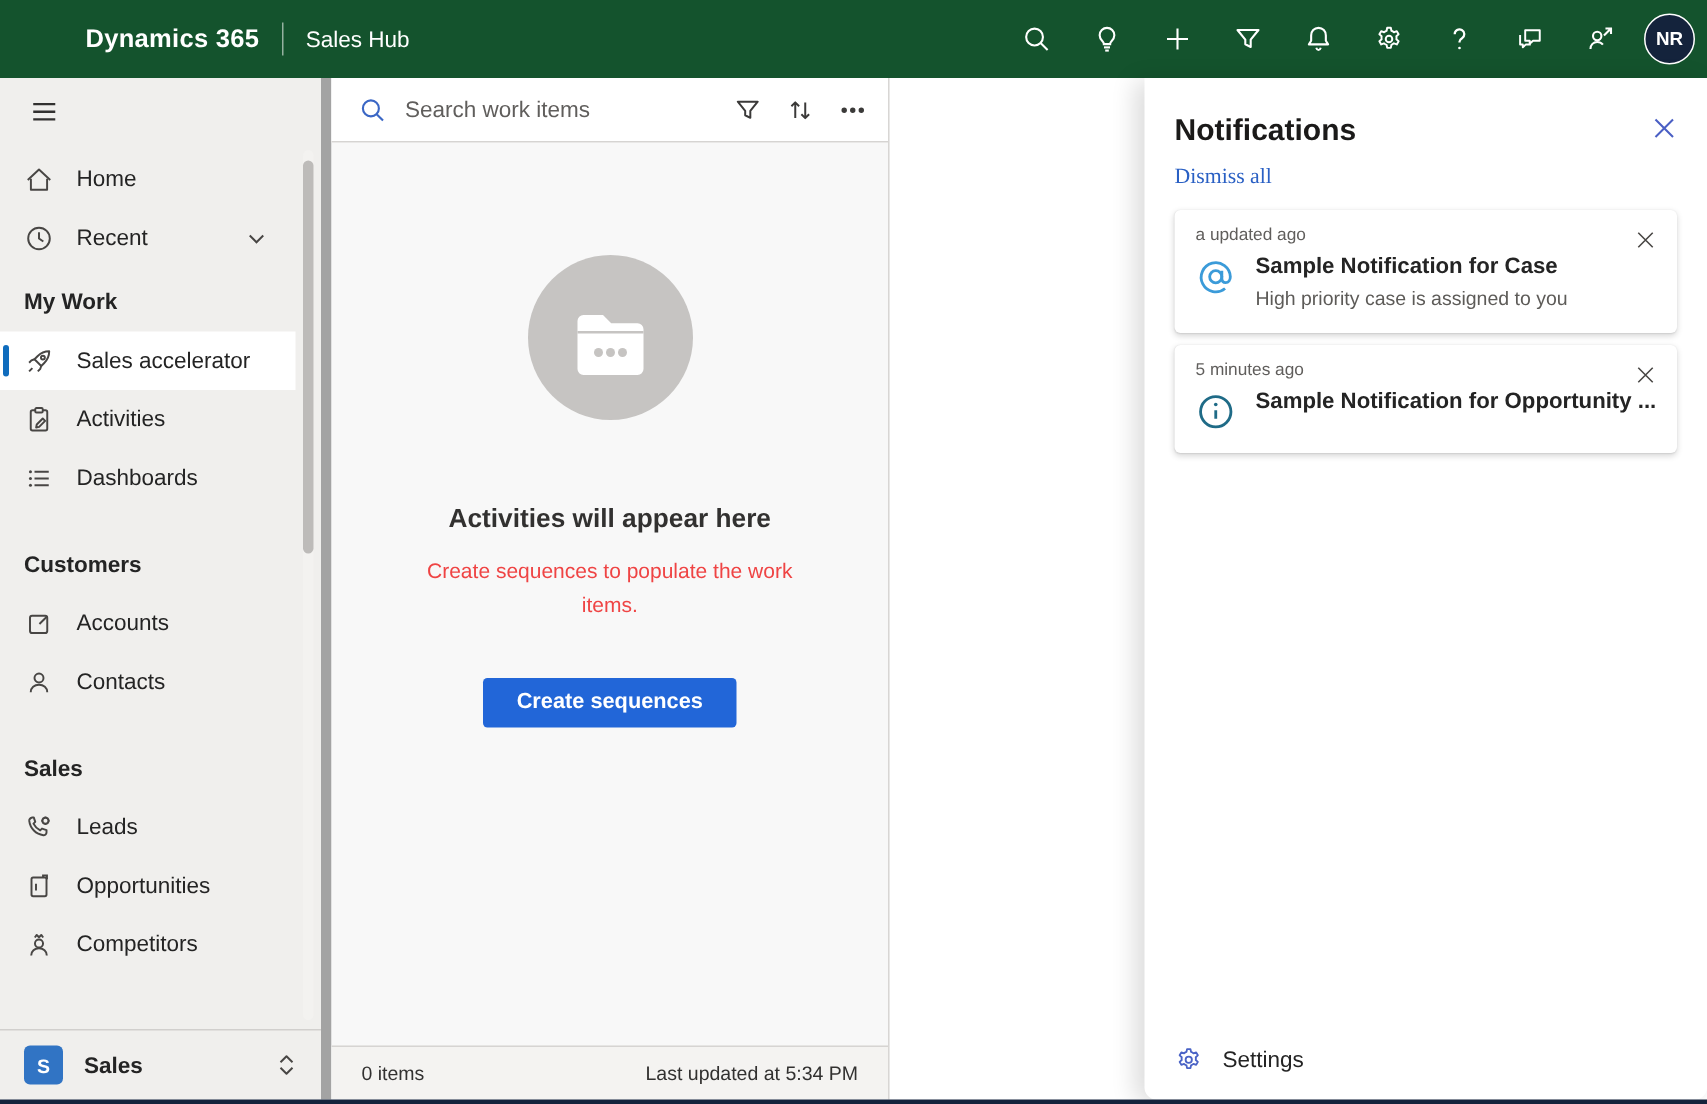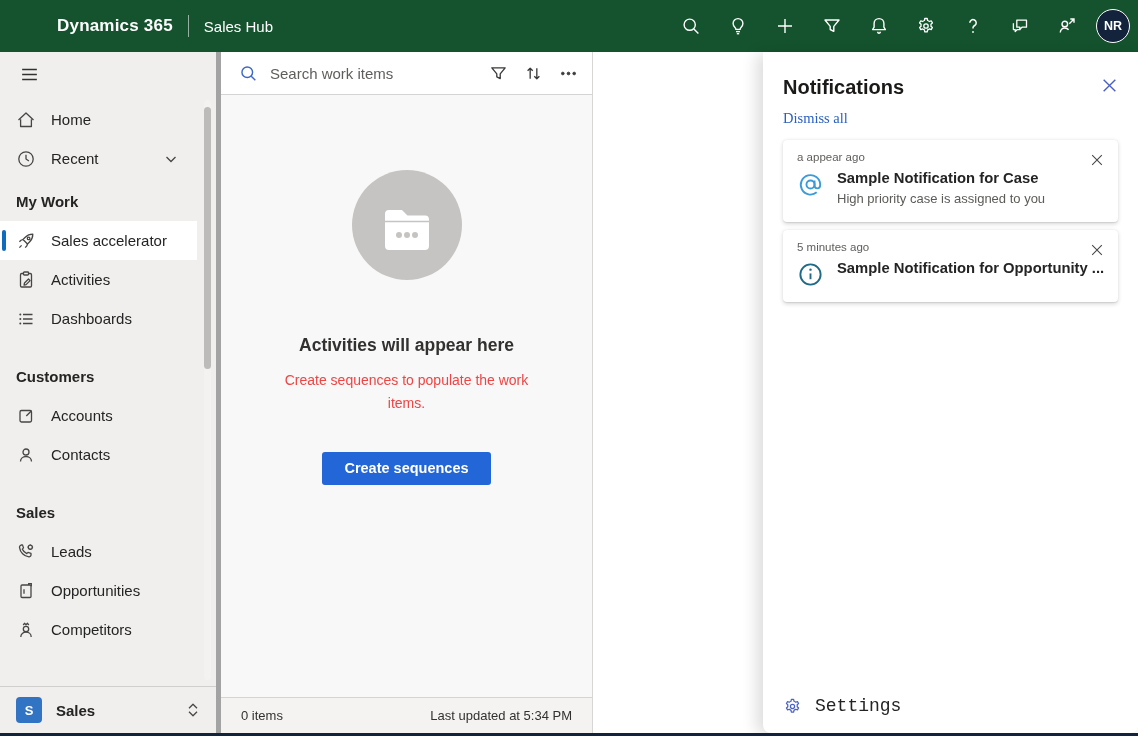--- a/index.html
+++ b/index.html
@@ -23,21 +23,21 @@
     font-weight:600; color:#fff; margin-left:6px; cursor:pointer; background:#14233C; }
 
   svg { display:block; }
   .icon { display:inline-flex; flex:0 0 auto; }
 
   
   .content { position:absolute; top:52px; left:0; width:1138px; height:681px; display:flex; }
 
   
   .sidebar { position:relative; width:221px; height:100%; background:#F0EFED;
-    border-right:5px solid #a3a3a3; flex:0 0 auto; }
+    border-right:7px solid #a3a3a3; flex:0 0 auto; }
   .hamburger-row { height:48px; display:flex; align-items:center; padding-left:15px; }
   .hamburger { background:none; border:none; cursor:pointer; padding:4px; }
   .nav-item { display:flex; align-items:center; height:39px; width:197px;
     padding:0 18px 0 16px; gap:15px; font-size:15px; color:#242424; cursor:pointer;
     position:relative; background:transparent; border:none; text-align:left; }
   .nav-item .label { white-space:nowrap; }
   .nav-item .chev { margin-left:auto; }
   .nav-item.selected { background:#fff; }
   .sel-bar { position:absolute; left:2px; top:9px; width:4px; height:21px;
     border-radius:2px; background:#0F6CBD; }
@@ -106,21 +106,21 @@
   .card-close svg { stroke:#484644; }
   .card-row { display:flex; margin-top:7px; gap:13px; }
   .card-icon { width:27px; padding-top:1px; }
   .card-texts { flex:1; min-width:0; }
   .card-title { font-size:14.8px; font-weight:700; color:#242424; white-space:nowrap;
     overflow:hidden; }
   .card-body { margin-top:4px; font-size:13px; color:#5D5B58; line-height:1.35; }
   .notif-settings { position:absolute; left:20px; bottom:17px; display:flex;
     align-items:center; gap:13px; background:none; border:none; cursor:pointer; padding:0; }
   .notif-settings svg { stroke:#4A63C6; }
-  .settings-label { font-size:18px; color:#242424; font-family:Liberation Mono, monospace; }
+  .settings-label { font-size:15px; color:#242424; font-family:Liberation Sans, sans-serif; }
 
   .footer-strip { position:absolute; left:0; bottom:0; width:100%; height:3px; background:#14233C; }
 </style>
 </head>
 <body>
 
 <div class="app">
 
   <header class="topbar">
     <div class="brand-area">
@@ -423,21 +423,21 @@
                 <path d="m2.5 2.5 11 11M13.5 2.5l-11 11"></path>
               </svg>
           </span>
         </button>
       </div>
       <button class="dismiss-all">Dismiss all</button>
 
       <div class="cards">
 
         <div class="notif-card">
-          <div class="card-time">a appear ago</div>
+          <div class="card-time">a updated ago</div>
           <button class="card-close">
             <span class="icon">
               <svg width="14" height="14" viewBox="0 0 16 16" fill="none" stroke-width="1.2">
                   <path d="m2.5 2.5 11 11M13.5 2.5l-11 11"></path>
                 </svg>
             </span>
           </button>
           <div class="card-row">
             <span class="icon card-icon">
               <svg width="27" height="27" viewBox="0 0 20 20" fill="none" stroke="#3B9BD9" stroke-width="1.4">

